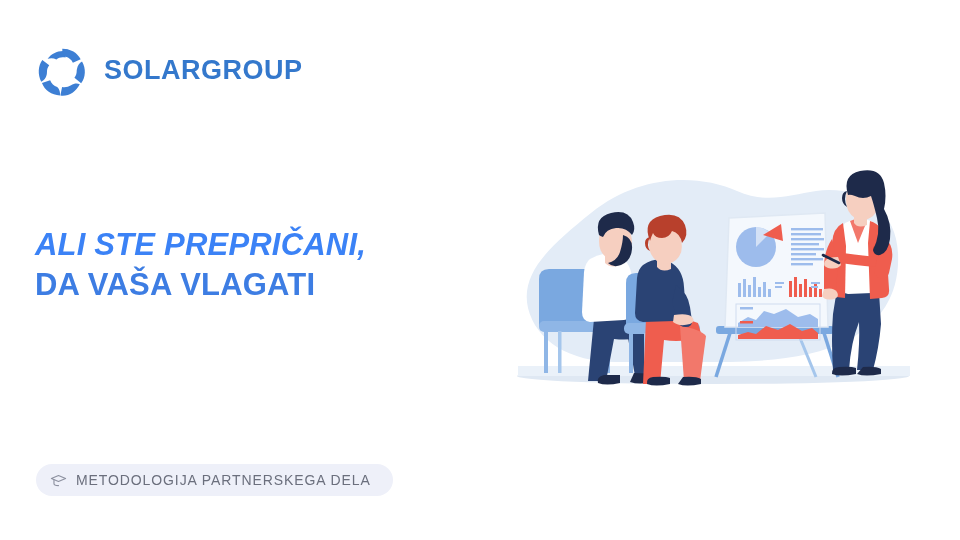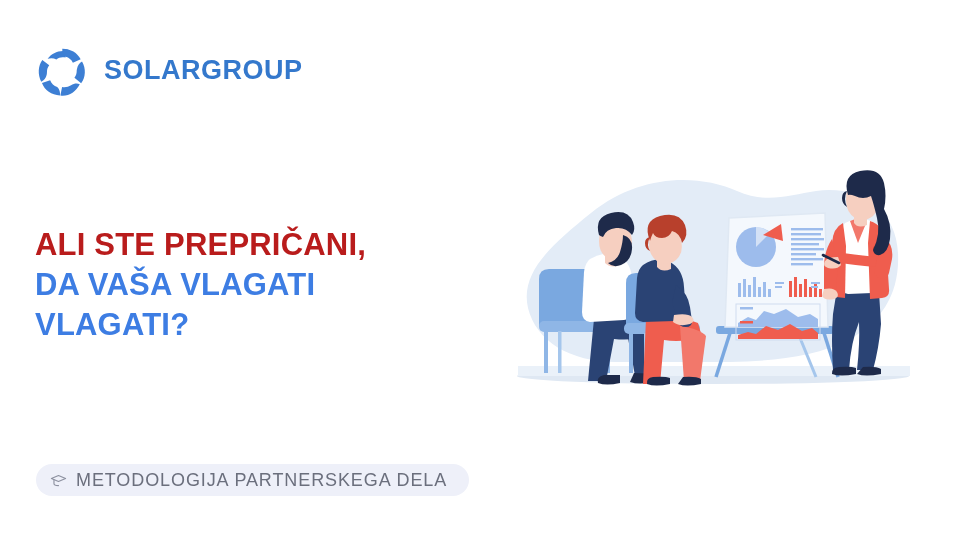--- a/index.html
+++ b/index.html
@@ -40,38 +40,38 @@
     left: 35px; top: 214px;
     width: 470px;
   }
   .headline .line {
     font-size: 31px;
     font-weight: bold;
     line-height: 40px;
     letter-spacing: 0.2px;
     white-space: nowrap;
   }
-  .line.gray { color: #b91c1c; }
+  .line.gray { color: #3b82f6; font-style: italic; }
   .line.blue { color: #3d7de3; }
 
   
   .badge {
     position: absolute;
     left: 36px; top: 453px;
     height: 32px;
     display: inline-flex;
     align-items: center;
     gap: 9px;
     padding: 0 22px 0 14px;
     background: #eef0f9;
     border-radius: 16px;
   }
   .badge-icon { width: 17px; height: 17px; display: block; flex: none; }
   .badge-label {
-    font-size: 18px;
+    font-size: 14px;
     letter-spacing: 0.9px;
     color: #6b6f7d;
     white-space: nowrap;
   }
 
   
   .illustration {
     position: absolute;
     left: 498px; top: 150px;
     width: 430px; height: 250px;
@@ -93,21 +93,20 @@
         <path d="M28.6 60.0c0.6-3.3-0.4-6.8-3.0-9.3-3.6-1.2-6.5-3.9-7.8-7.4l-9.0 3.1C11.6 54.4 19.4 59.8 28.6 60.0z"></path>
         <path d="M8.0 45.0c3.0-1.4 5.3-4.2 6.0-7.7 0.2-1.0 0.3-2.0 0.3-3.1 0-2.8 0.9-5.3 2.5-7.4l-7.6-5.7C4.5 27.3 3.9 37.3 8.0 45.0z"></path>
       </g>
     </svg>
     <div class="logo-word">SOLARGROUP</div>
   </div>
 
   <div class="headline">
     <div class="line gray">ALI STE PREPRIČANI,</div>
     <div class="line blue">DA VAŠA VLAGATI</div>
-    <div class="line blue">VLAGATI?</div>
   </div>
 
   <div class="badge">
     <svg class="badge-icon" viewBox="0 0 24 24">
       <g fill="none" stroke="#8d91a0" stroke-width="1.6" stroke-linejoin="round" stroke-linecap="round">
         <path d="M12 5 L22 9.2 L12 13.4 L2 9.2 Z"></path>
         <path d="M5.6 10.8 V16.2 C5.6 17.9 8.6 19.2 12 19.2"></path>
       </g>
     </svg>
     <div class="badge-label">METODOLOGIJA PARTNERSKEGA DELA</div>

